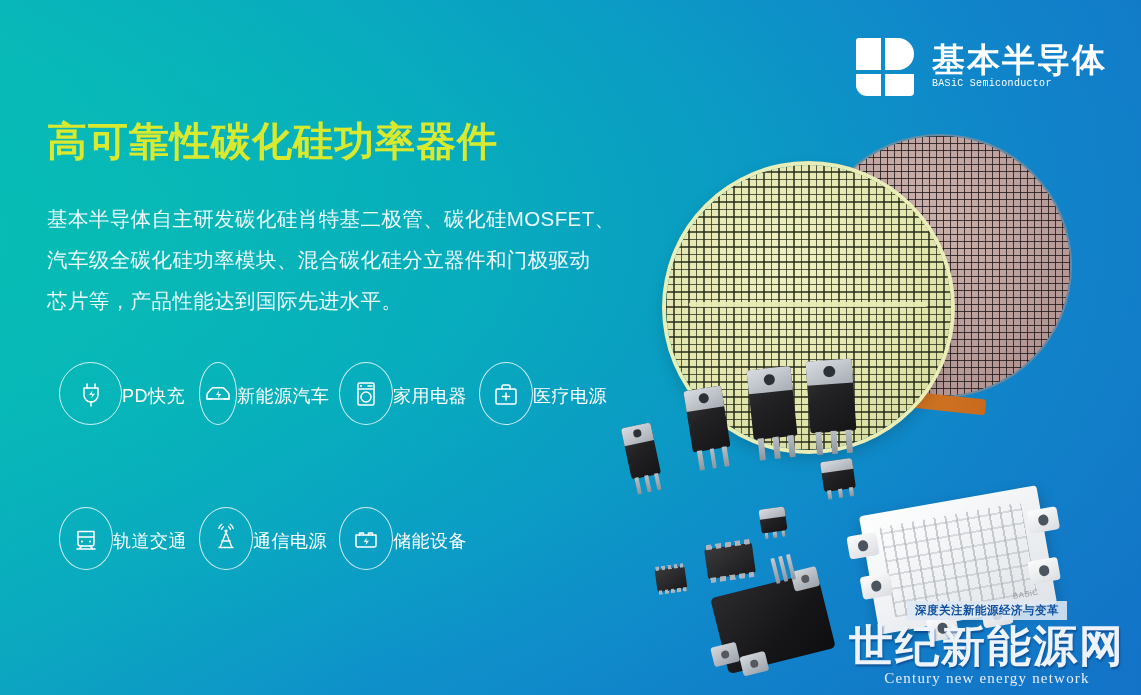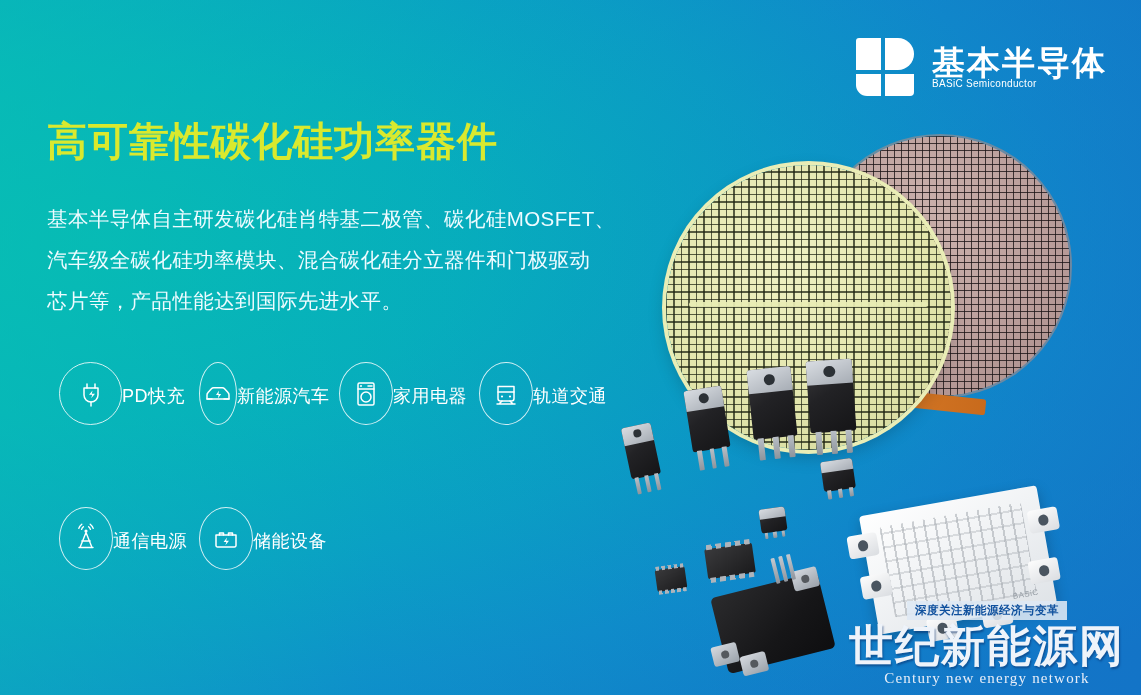--- a/index.html
+++ b/index.html
@@ -16,21 +16,21 @@
       radial-gradient(120% 90% at 8% 35%, #06b6b4 0%, #06aebb 28%, #0a9ec4 52%, #0f8ccb 72%, #1278c8 100%);
     overflow:hidden;
   }
   .stage::after{
     content:""; position:absolute; inset:0;
     background:linear-gradient(100deg, rgba(8,196,180,.55) 0%, rgba(10,170,196,.18) 38%, rgba(18,120,200,.22) 70%, rgba(20,112,198,.5) 100%);
     pointer-events:none;
   }
 
   
-  .logo { position:absolute; top:38px; right:34px; display:flex; align-items:center; gap:18px; z-index:6; }
+  .logo { position:absolute; top:38px; right:34px; display:flex; align-items:center; gap:18px; z-index:6;font-family:Liberation Mono, monospace; }
   .logo-mark { position:relative; width:58px; height:58px; flex:0 0 58px; }
   .logo-mark i { position:absolute; background:#fff; display:block; }
   .lm-tl { left:0; top:0; width:25px; height:32px; border-radius:3px 0 0 0; }
   .lm-tr { left:29px; top:0; width:29px; height:32px; border-radius:0 16px 16px 0; }
   .lm-bl { left:0; top:36px; width:25px; height:22px; border-radius:0 0 0 11px; }
   .lm-br { left:29px; top:36px; width:29px; height:22px; border-radius:0 0 4px 0; }
   .logo-text { color:#fff; line-height:1; }
   .logo-cn { font-size:33px; font-weight:700; letter-spacing:2px; display:block; }
   .logo-en { font-size:10px; font-weight:400; letter-spacing:.3px; display:block; }
 
@@ -223,20 +223,30 @@
           <path d="M8 12h16"></path>
           <circle cx="16" cy="20" r="5"></circle>
           <circle cx="11" cy="9" r="1" fill="#fff" stroke="none"></circle>
           <path d="M18 9h4"></path>
         </svg>
       </div>
       <div class="icon-label">家用电器</div>
     </div>
 
 
+    <div class="icon-cell">
+      <div class="icon-circle">
+        <svg width="34" height="34" viewBox="0 0 34 34" fill="none" stroke="#ffffff" stroke-width="1.5" stroke-linecap="round" stroke-linejoin="round">
+          <rect x="7" y="12" width="20" height="15" rx="1.6"></rect>
+          <path d="M13 12V9.5A1.5 1.5 0 0 1 14.5 8h5A1.5 1.5 0 0 1 21 9.5V12"></path>
+          <path d="M17 16v7M13.5 19.5h7"></path>
+        </svg>
+      </div>
+      <div class="icon-label">医疗电源</div>
+    </div>
 
     <div class="icon-cell">
       <div class="icon-circle">
         <svg width="34" height="34" viewBox="0 0 34 34" fill="none" stroke="#ffffff" stroke-width="1.5" stroke-linecap="round" stroke-linejoin="round">
           <path d="M9 9.5h16v12a2.5 2.5 0 0 1-2.5 2.5h-11A2.5 2.5 0 0 1 9 21.5z"></path>
           <path d="M9 15h16"></path>
           <circle cx="13" cy="19.5" r="1.1" fill="#fff" stroke="none"></circle>
           <circle cx="21" cy="19.5" r="1.1" fill="#fff" stroke="none"></circle>
           <path d="M13 24l-3 3M21 24l3 3M8 27h18"></path>
         </svg>

